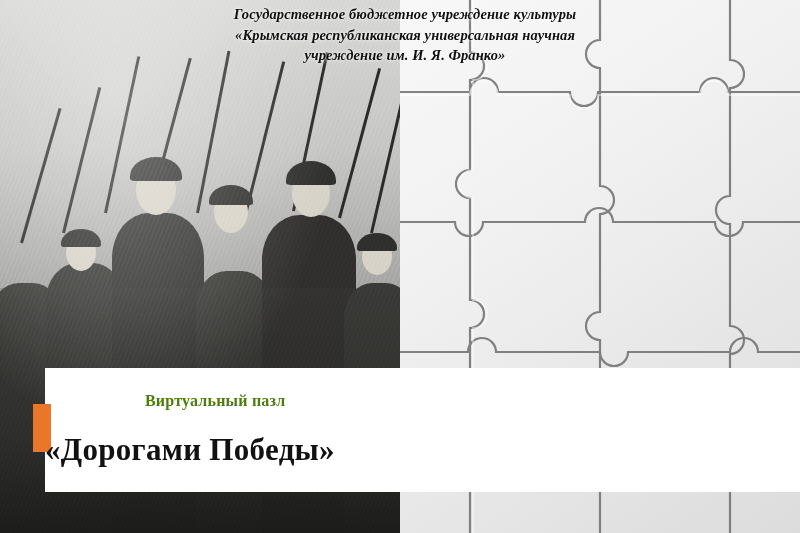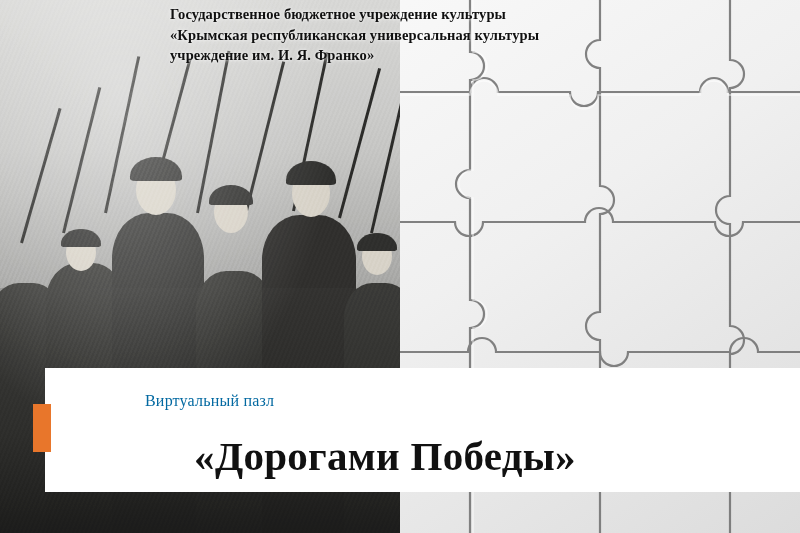--- a/index.html
+++ b/index.html
@@ -87,21 +87,23 @@
       repeating-linear-gradient(112deg, rgba(255,255,255,0.035) 0 2px, rgba(0,0,0,0.03) 2px 4px);
     mix-blend-mode: overlay;
   }
 
   
   .header {
     position: absolute;
     left: 170px;
     top: 4px;
     width: 470px;
+    text-align: center;
     color: #101010;
+    font-style: italic;
     font-weight: bold;
     font-size: 14.5px;
     line-height: 1.42;
     letter-spacing: 0.1px;
     z-index: 30;
     text-shadow: 0 0 3px rgba(255,255,255,0.75), 0 0 6px rgba(255,255,255,0.6);
   }
   .header .line { display: block; white-space: nowrap; }
 
   
@@ -121,32 +123,31 @@
     width: 18px;
     height: 48px;
     background: #e8762b;
     z-index: 26;
   }
   .band-sub {
     position: absolute;
     left: 145px;
     top: 392px;
     font-size: 16px;
-    font-weight: normal;
-    color: #0369a1;
+    font-weight: bold;
+    color: #4d7c0f;
     z-index: 27;
     letter-spacing: 0.2px;
   }
   .band-title {
     position: absolute;
     left: 45px;
     top: 432px;
     width: 680px;
-    text-align: center;
-    font-size: 41px;
+    font-size: 31px;
     font-weight: bold;
     color: #111111;
     z-index: 27;
     letter-spacing: 0.3px;
   }
 </style>
 </head>
 <body>
 
 <div id="slide">
@@ -214,21 +215,21 @@
     <div class="head" style="left:362px; bottom:258px; width:30px; height:38px;"></div>
     <div class="cap" style="left:357px; bottom:282px; width:40px; height:18px;"></div>
 
     <div class="ground"></div>
     <div class="haze"></div>
     <div class="photo-grain"></div>
   </div>
 
   <div class="header">
     <span class="line">Государственное бюджетное учреждение культуры</span>
-    <span class="line">«Крымская республиканская универсальная культуры</span>
+    <span class="line">«Крымская республиканская универсальная научная</span>
     <span class="line">учреждение им. И. Я. Франко»</span>
   </div>
 
   <div class="band"></div>
   <div class="band-accent"></div>
   <div class="band-sub">Виртуальный пазл</div>
   <div class="band-title">«Дорогами Победы»</div>
 
 </div>
 

